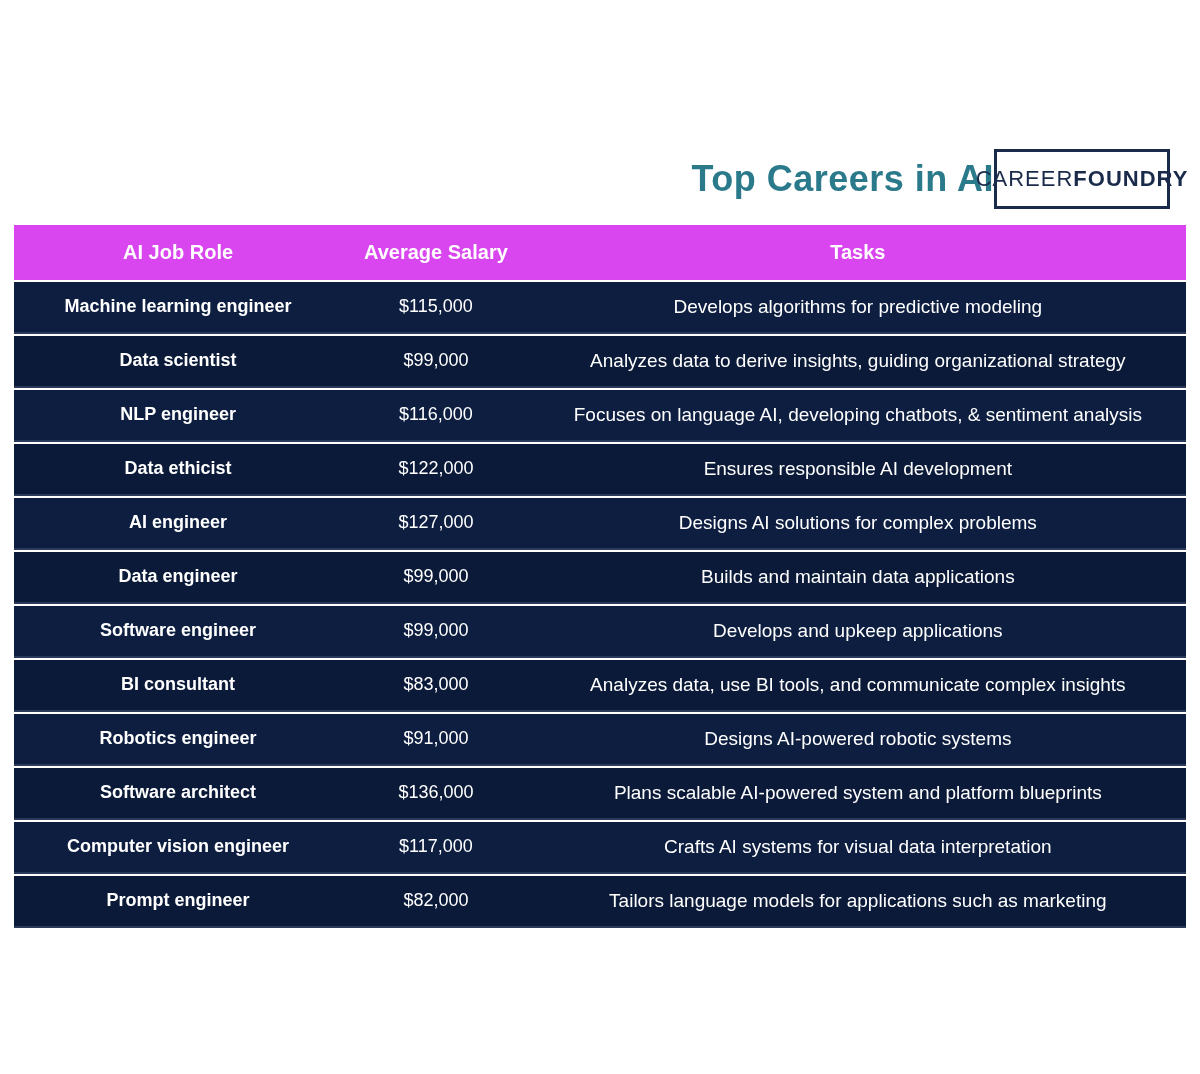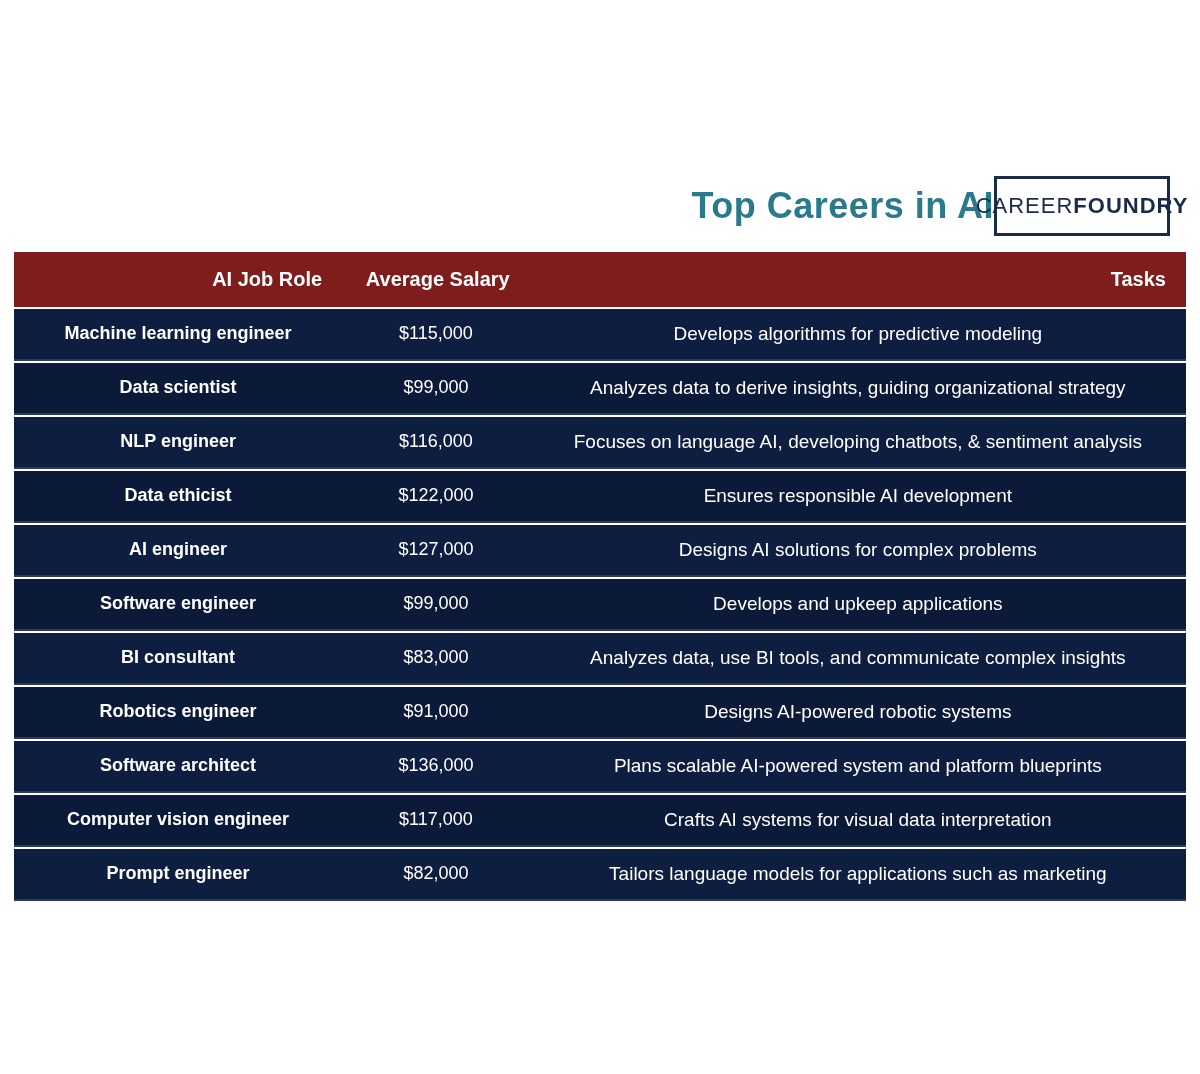--- a/index.html
+++ b/index.html
@@ -66,26 +66,26 @@
     }
 
     table {
       width: 100%;
       border-collapse: separate;
       border-spacing: 0 2px;
     }
 
     
     thead tr th {
-      background: #7f1d1d;
+      background: #d946ef;
       color: #ffffff;
       font-size: 20px;
       font-weight: bold;
       padding: 16px 20px;
-      text-align: right;
+      text-align: center;
       border: none;
     }
 
     thead tr th:first-child {
       border-radius: 0;
       width: 28%;
     }
 
     thead tr th:nth-child(2) {
       width: 16%;
@@ -176,20 +176,25 @@
             <td>Data ethicist</td>
             <td>$122,000</td>
             <td>Ensures responsible AI development</td>
           </tr>
           <tr>
             <td>AI engineer</td>
             <td>$127,000</td>
             <td>Designs AI solutions for complex problems</td>
           </tr>
           <tr>
+            <td>Data engineer</td>
+            <td>$99,000</td>
+            <td>Builds and maintain data applications</td>
+          </tr>
+          <tr>
             <td>Software engineer</td>
             <td>$99,000</td>
             <td>Develops and upkeep applications</td>
           </tr>
           <tr>
             <td>BI consultant</td>
             <td>$83,000</td>
             <td>Analyzes data, use BI tools, and communicate complex insights</td>
           </tr>
           <tr>

